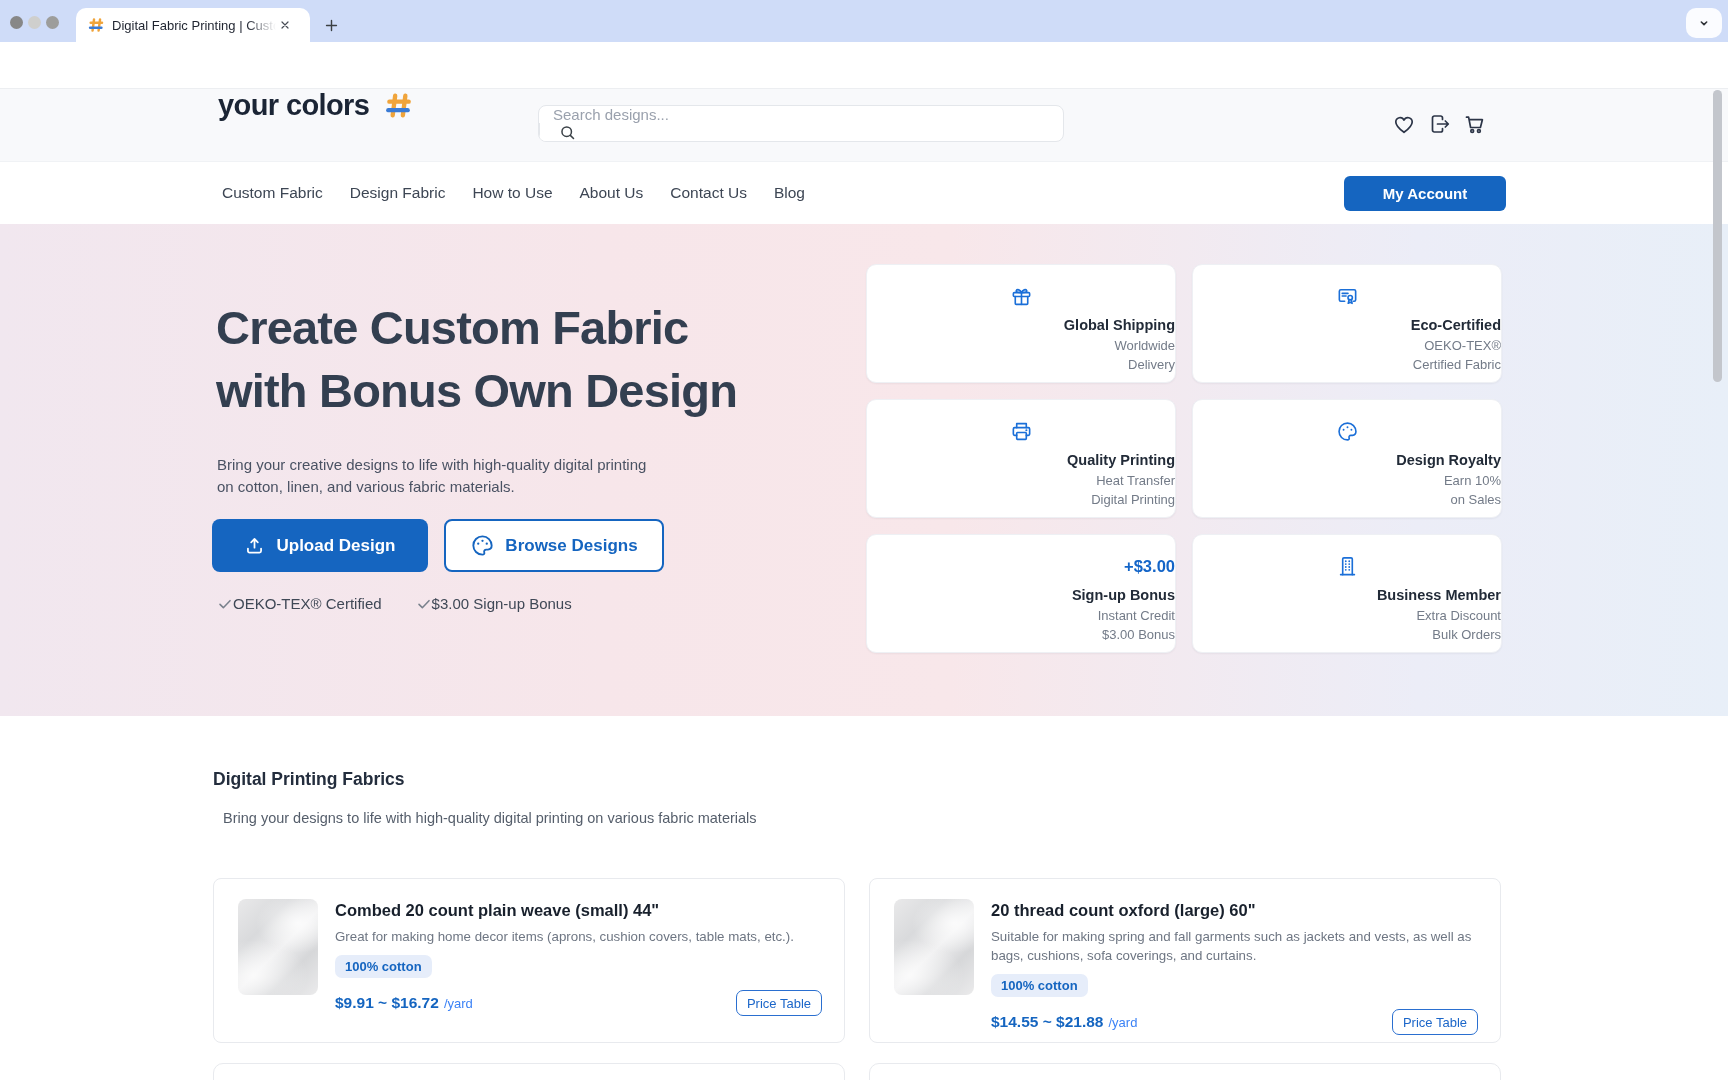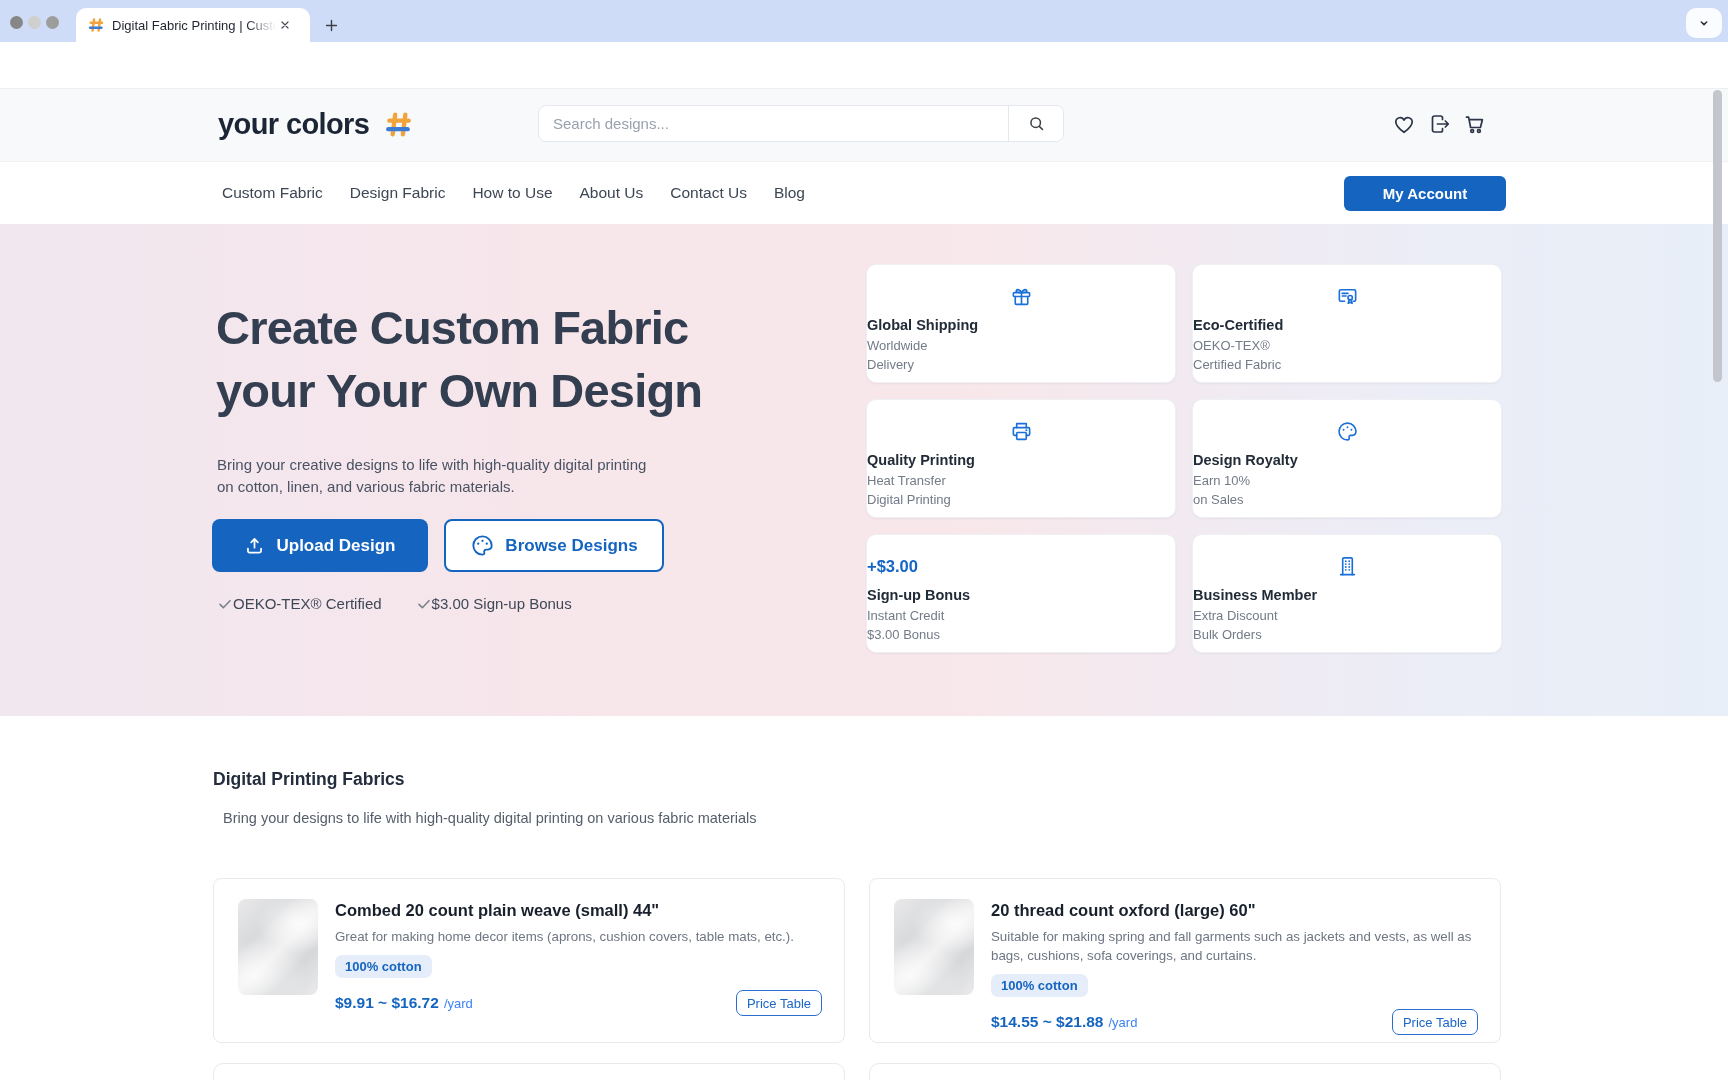--- a/index.html
+++ b/index.html
@@ -39,24 +39,24 @@
   .divider { position:absolute; left:1642px; top:56px; width:2px; height:18px; background:#a9c4f2; border-radius:1px; }
   .avatar { position:absolute; left:1656px; top:52px; width:26px; height:26px; border-radius:50%;
             background:linear-gradient(195deg,#dcdcd8 0%,#c2c6c2 38%,#4c86bb 42%,#2f6ca3 100%); }
   .kebab { position:absolute; left:1701px; top:54px; width:20px; height:20px; display:flex; flex-direction:column;
            align-items:center; justify-content:center; gap:2.5px; }
   .kebab i { width:3.5px; height:3.5px; border-radius:50%; background:#3f4348; }
 
   
   .siteheader { position:absolute; left:0; top:89px; width:1728px; height:73px; background:#f8f9fb;
                 border-bottom:1px solid #f0f2f5; }
-  .logo { position:absolute; left:218px; top:19px; display:flex; align-items:center; gap:16px;text-align:center; }
+  .logo { position:absolute; left:218px; top:0; display:flex; align-items:center; gap:16px;text-align:center; }
   .logotext { font-size:29px; font-weight:800; letter-spacing:-0.6px; color:#1b2535; }
   .searchwrap { position:absolute; left:538px; top:16px; width:526px; height:37px; background:#fff;
-                border:1px solid #e4e7eb; border-radius:8px; display:flex; overflow:hidden; }
+                border:1px solid #e4e7eb; border-radius:8px; display:flex; overflow:hidden;flex-direction:column; }
   .searchwrap input { flex:1; border:0; outline:none; padding:0 14px; font-size:15px; color:#333;
                       font-family:"Liberation Sans",sans-serif; background:transparent; }
   .searchwrap input::placeholder { color:#9aa1ad; }
   .sbtn { width:55px; border-left:1px solid #e4e7eb; display:flex; align-items:center; justify-content:center;
           color:#3a4147; background:#fff; }
   .hicon { position:absolute; top:23px; width:24px; height:24px; color:#2c3547; }
 
   
   .navrow { position:absolute; left:4px; top:162px; width:1728px; height:62px; background:#fff; }
   .navlinks { position:absolute; left:218px; top:0; height:62px; display:flex; align-items:center; gap:27px; }
@@ -75,21 +75,21 @@
                border-radius:8px; color:#fff; font-size:17px; font-weight:600; display:flex;
                align-items:center; justify-content:center; gap:11px; cursor:pointer; }
   .browsebtn { position:absolute; left:444px; top:295px; width:220px; height:53px; background:#fff;
                border:2px solid #1565c0; border-radius:8px; color:#1565c0; font-size:17px; font-weight:600;
                display:flex; align-items:center; justify-content:center; gap:10px; cursor:pointer; }
   .checkrow { position:absolute; left:217px; top:371px; display:flex; gap:34px; }
   .checkitem { display:flex; align-items:center; font-size:15px; color:#3f4856; }
   .checkitem svg { color:#79818c; }
 
   .fcard { position:absolute; width:310px; height:119px; background:#fff; border:1px solid #eef0f4;
-           border-radius:10px; box-shadow:0 1px 2px rgba(16,24,40,.05); text-align:left; padding-top:19px; }
+           border-radius:10px; box-shadow:0 1px 2px rgba(16,24,40,.05); text-align:right; padding-top:19px; }
   .ficon { height:24px; display:flex; align-items:center; justify-content:center; color:#1b6fd8; }
   .ftitle { margin-top:9px; font-size:14.5px; font-weight:700; color:#222b38; }
   .fline { margin-top:6px; font-size:13px; line-height:13px; color:#737b88; }
   .fline + .fline { margin-top:6px; }
   .bonustext { font-size:16.5px; font-weight:700; color:#1465c8; height:24px; line-height:24px; }
 
   
   .secTitle { position:absolute; left:213px; top:769px; font-size:17.5px; font-weight:700; color:#232d3d; }
   .secSub { position:absolute; left:223px; top:810px; font-size:14.5px; color:#555e6b; }
   .pcard { position:absolute; top:878px; width:632px; height:165px; background:#fff; border:1px solid #e8eaee;
@@ -263,21 +263,21 @@
     <span class="navlink">About Us</span>
     <span class="navlink">Contact Us</span>
     <span class="navlink">Blog</span>
   </div>
   <div class="accountbtn">My Account</div>
 </div>
 
 <div class="hero">
   <div class="h1">
     <div>Create Custom Fabric</div>
-    <div>your Your Own Design</div>
+    <div>with Bonus Own Design</div>
   </div>
   <div class="herosub">
     <div>Bring your creative designs to life with high-quality digital printing</div>
     <div>on cotton, linen, and various fabric materials.</div>
   </div>
 
   <div class="uploadbtn">
     <span>
       <svg width="21" height="21" viewBox="0 0 24 24" fill="none" stroke="currentColor" stroke-width="2" stroke-linecap="round" stroke-linejoin="round">
         <path d="M12 14.5V4.5m0 0L8.2 8.3M12 4.5l3.8 3.8"></path>

